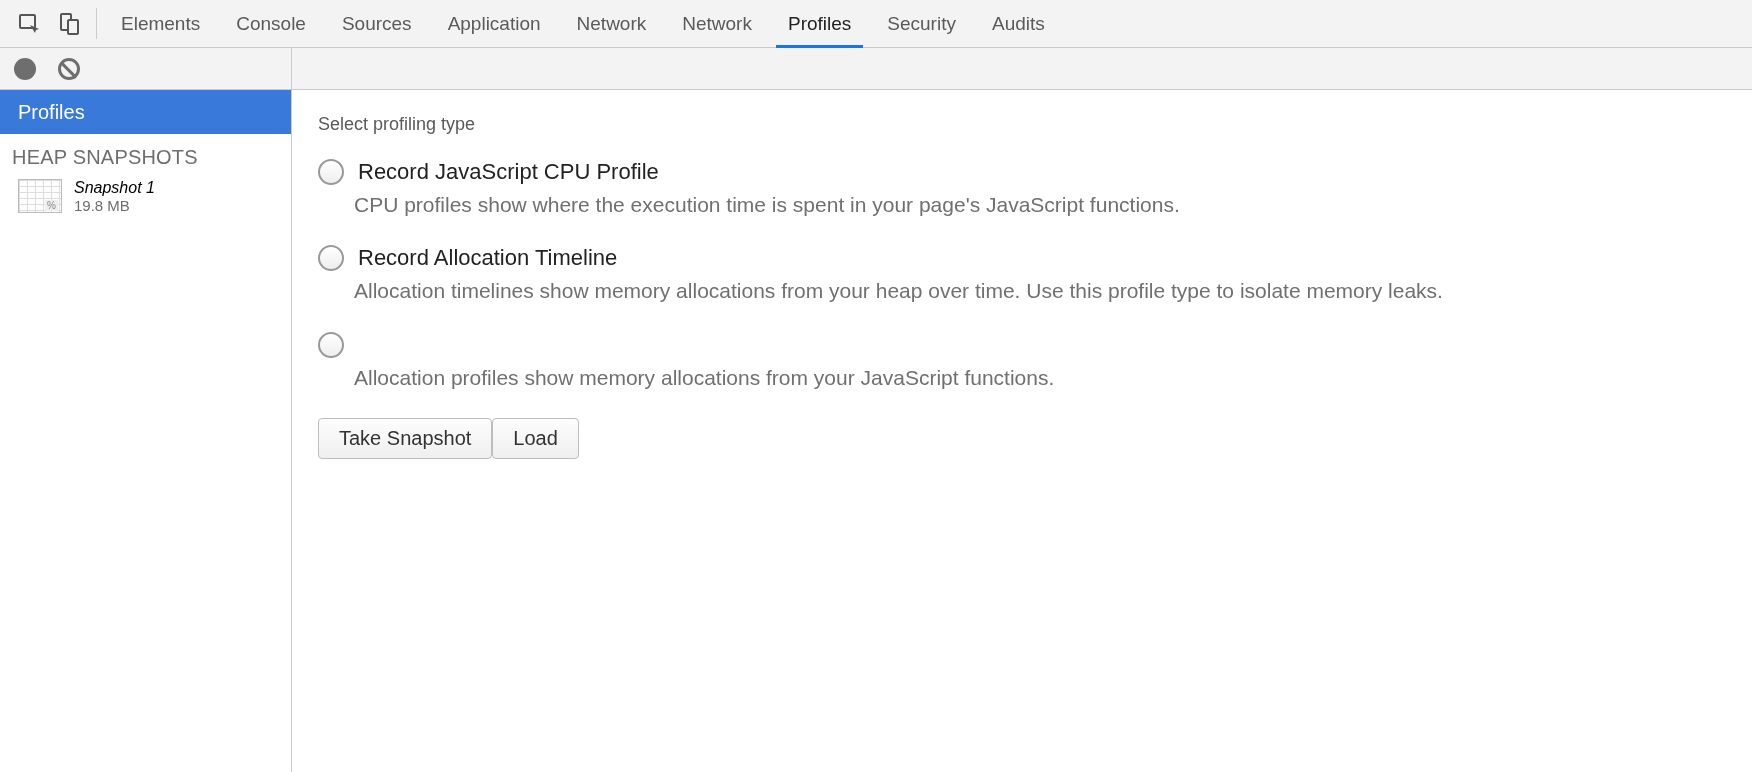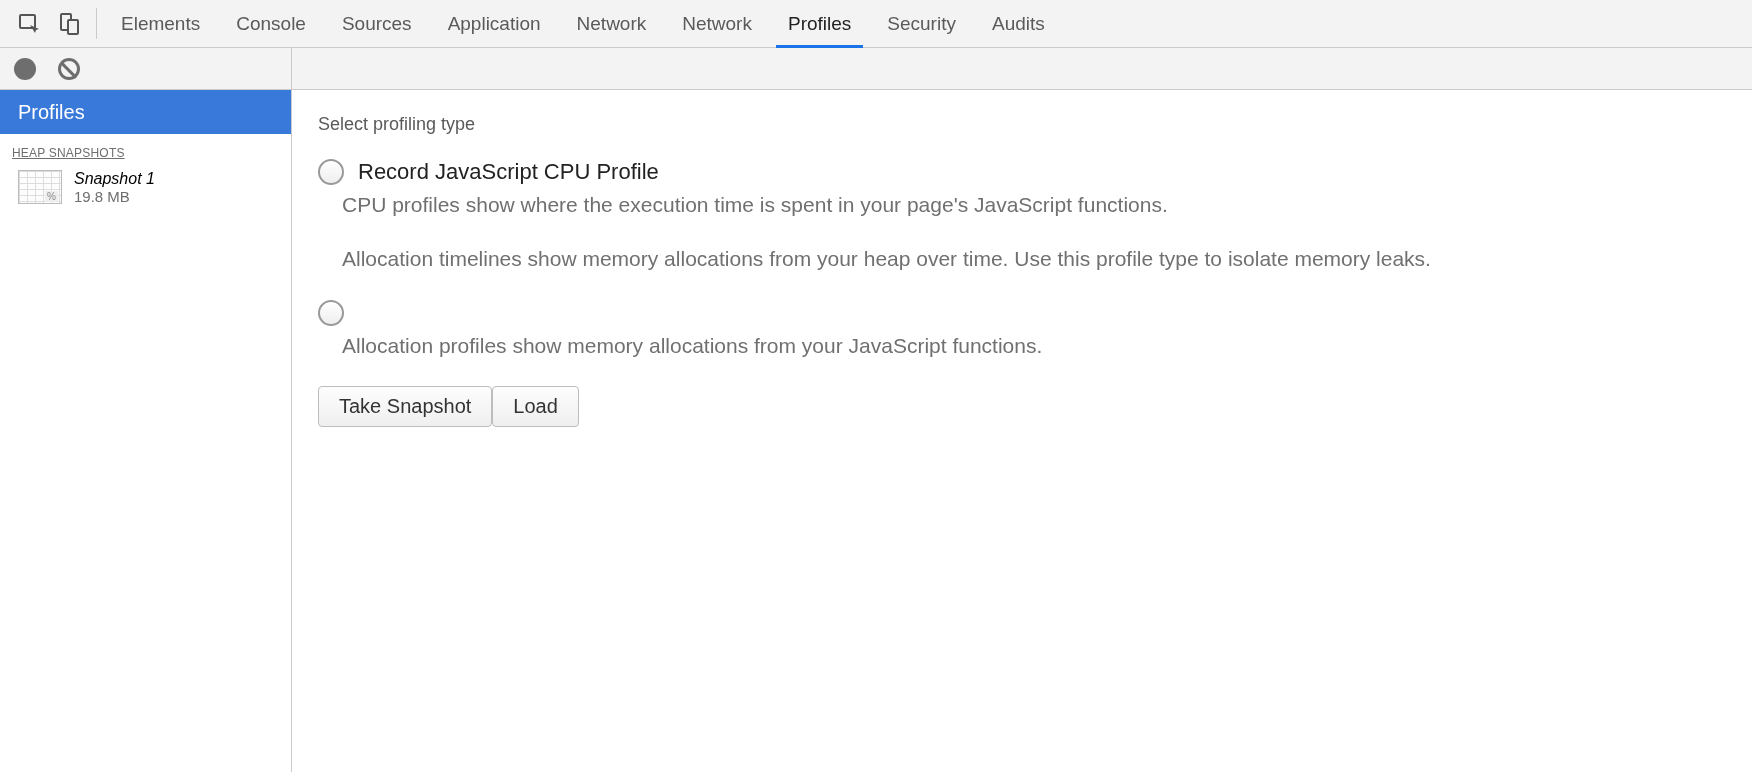--- a/index.html
+++ b/index.html
@@ -97,25 +97,24 @@
   }
   .sidebar .section {
     height: 44px;
     background: #3879d9;
     color: #fff;
     font-size: 20px;
     display: flex; align-items: center;
     padding-left: 18px;
   }
   .sidebar .group-label {
-    font-size: 12px;
+    font-size: 20px;
     color: #6e6e6e;
     padding: 12px 10px 6px 12px;
     letter-spacing: 0.2px;
-    text-decoration: underline;
   }
   .sidebar .snapshot {
     display: flex; align-items: center;
     gap: 12px;
     padding: 4px 10px 8px 18px;
   }
   .snapshot .thumb {
     width: 44px; height: 34px;
     border: 1px solid #bbb;
     background:
@@ -176,21 +175,21 @@
   .radio.checked::after {
     content: "";
     width: 12px; height: 12px; border-radius: 50%;
     background: #555;
   }
   .opt .title {
     font-size: 22px;
     color: #222;
   }
   .opt .desc {
-    margin-left: 24px;
+    margin-left: 36px;
     font-size: 21px;
     color: #707070;
     line-height: 1.35;
   }
   .btnrow {
     display: flex; 
     margin-top: 18px;
   }
   button.ui {
     font: inherit;
@@ -264,20 +263,24 @@
       <h1>Select profiling type</h1>
       <div id="options-host">
           <div class="opt">
             <div class="row">
               <span class="radio"></span>
               <span class="title">Record JavaScript CPU Profile</span>
             </div>
             <div class="desc">CPU profiles show where the execution time is spent in your page's JavaScript functions.</div>
           </div>
           <div class="opt">
+            <div class="row">
+              <span class="radio"></span>
+              <span class="title">Record Allocation Timeline</span>
+            </div>
             <div class="desc">Allocation timelines show memory allocations from your heap over time. Use this profile type to isolate memory leaks.</div>
           </div>
           <div class="opt">
             <div class="row">
               <span class="radio"></span>
             </div>
             <div class="desc">Allocation profiles show memory allocations from your JavaScript functions.</div>
           </div>
         </div>
       <div class="btnrow">

